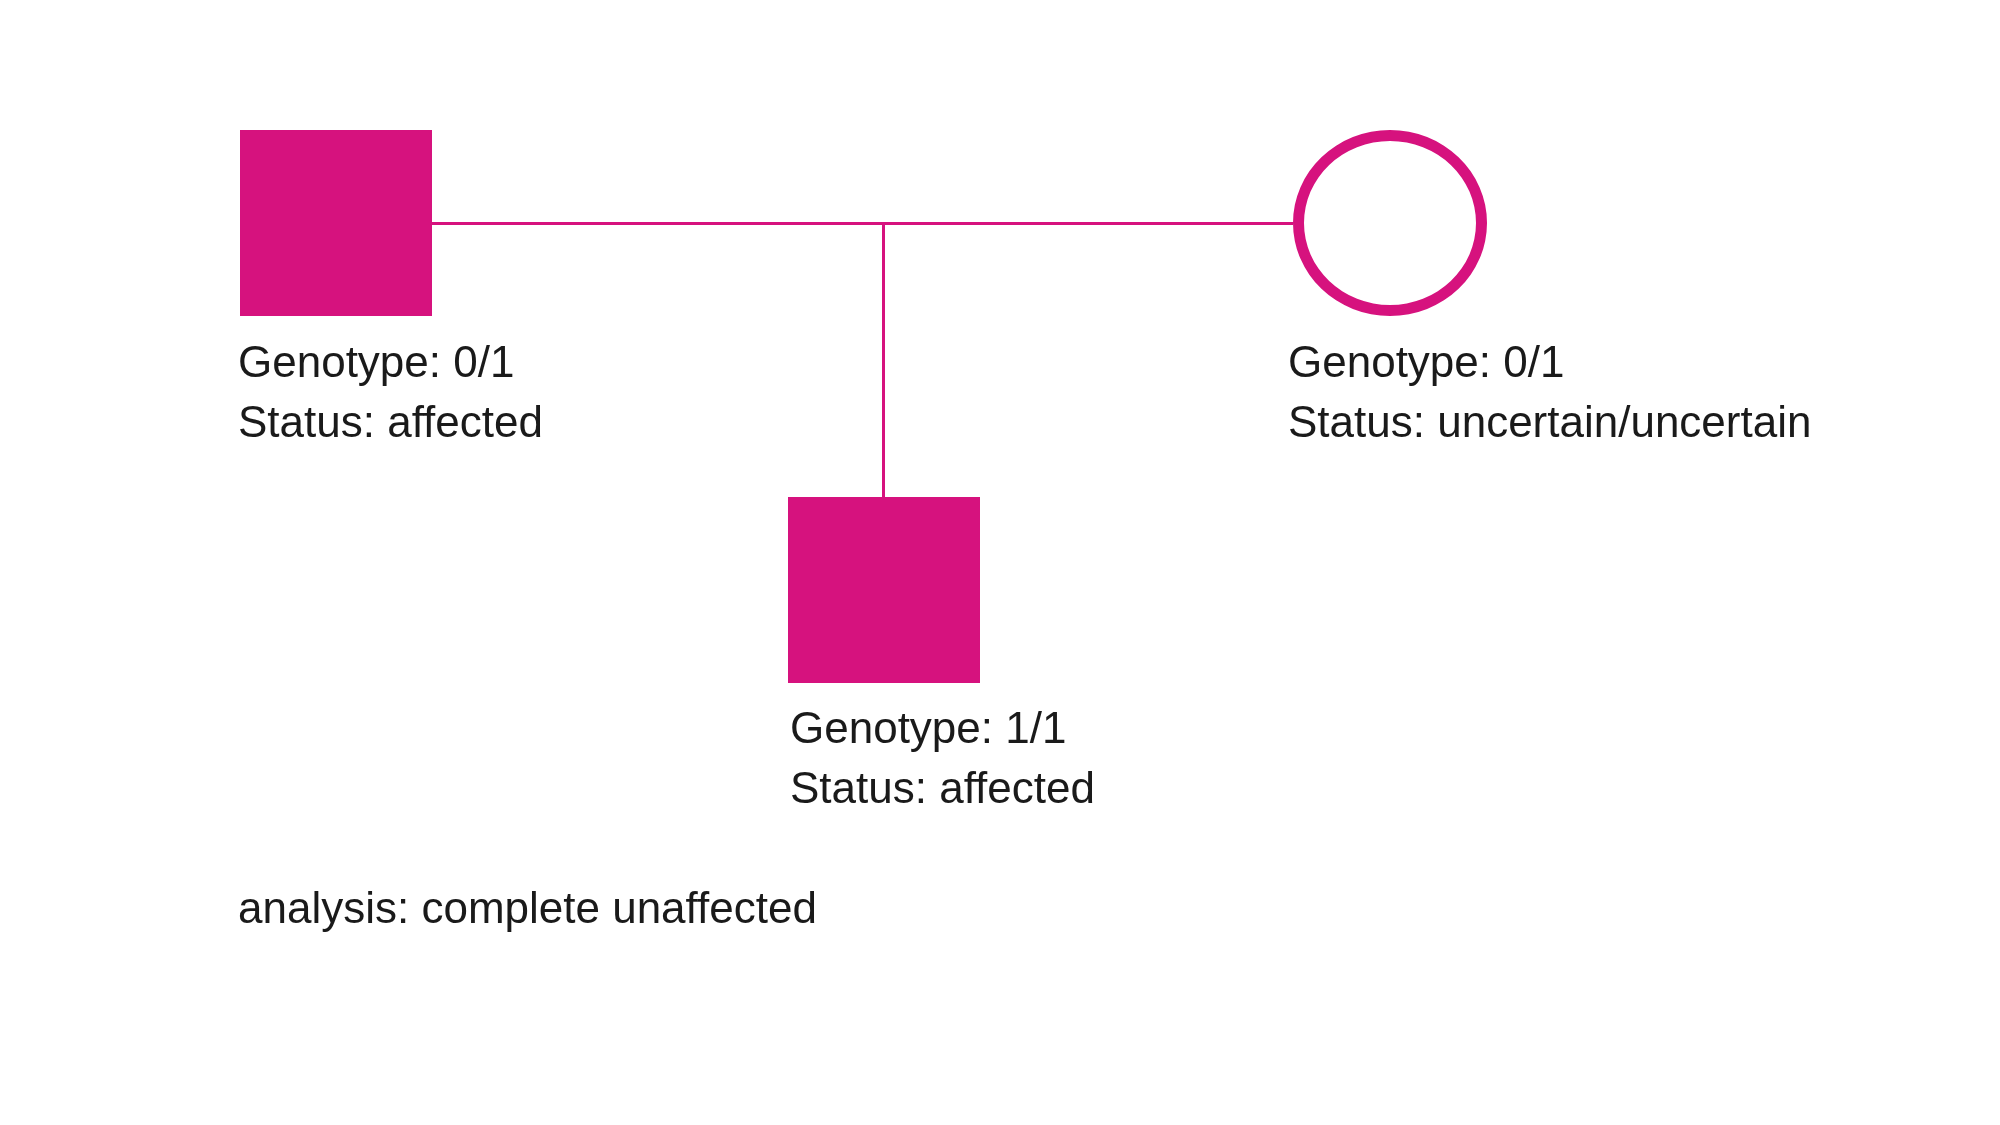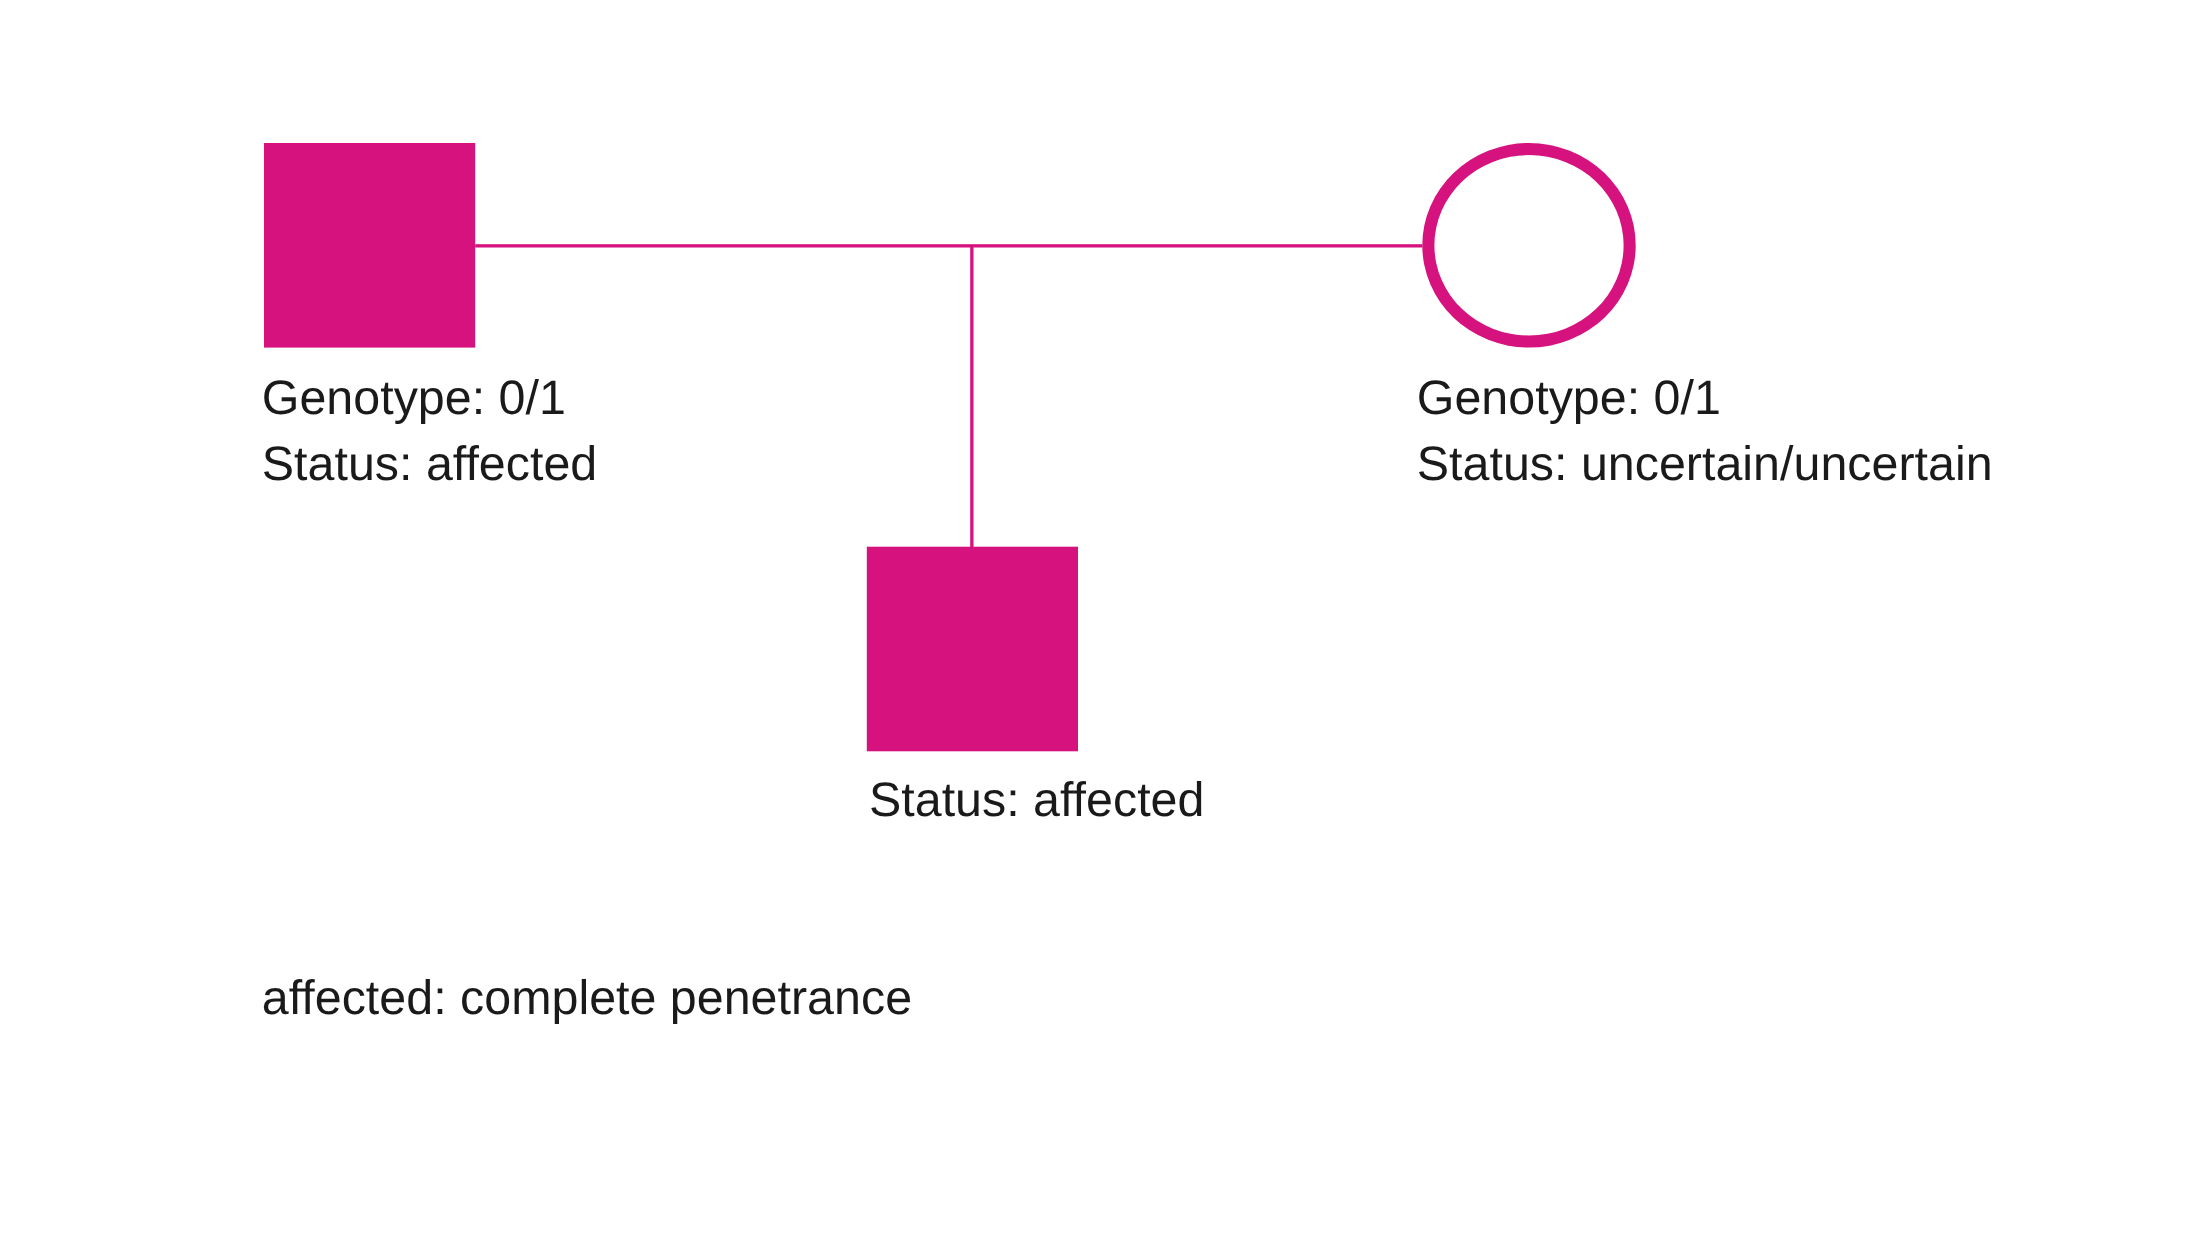--- a/index.html
+++ b/index.html
@@ -88,18 +88,19 @@
     <div>Genotype: 0/1</div>
     <div>Status: affected</div>
   </div>
 
   <div class="label mother-label">
     <div>Genotype: 0/1</div>
     <div>Status: uncertain/uncertain</div>
   </div>
 
   <div class="label child-label">
+    <div>Genotype: 1/1</div>
     <div>Status: affected</div>
   </div>
 
-  <div class="label analysis-note">affected: complete penetrance</div>
+  <div class="label analysis-note">analysis: complete unaffected</div>
 
 </div>
 
 </body></html>

